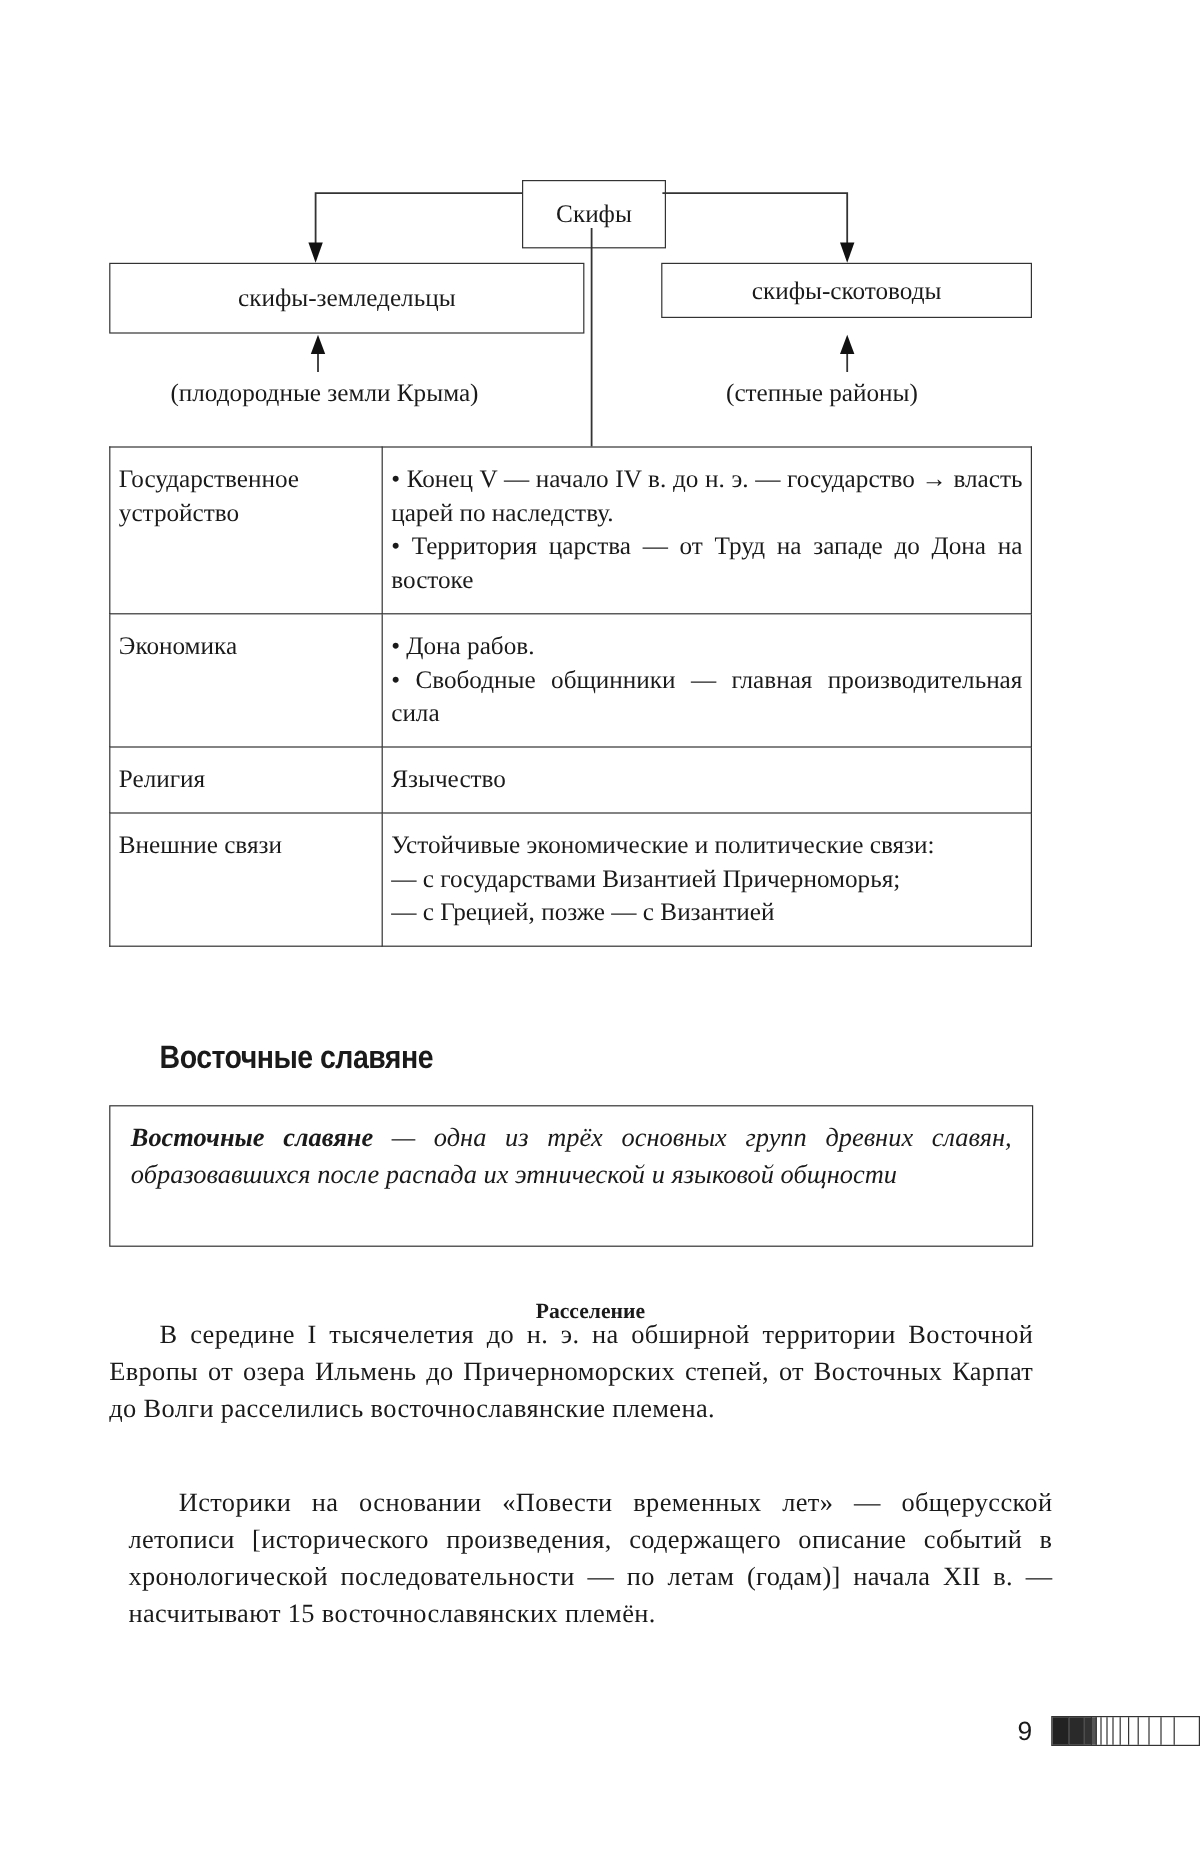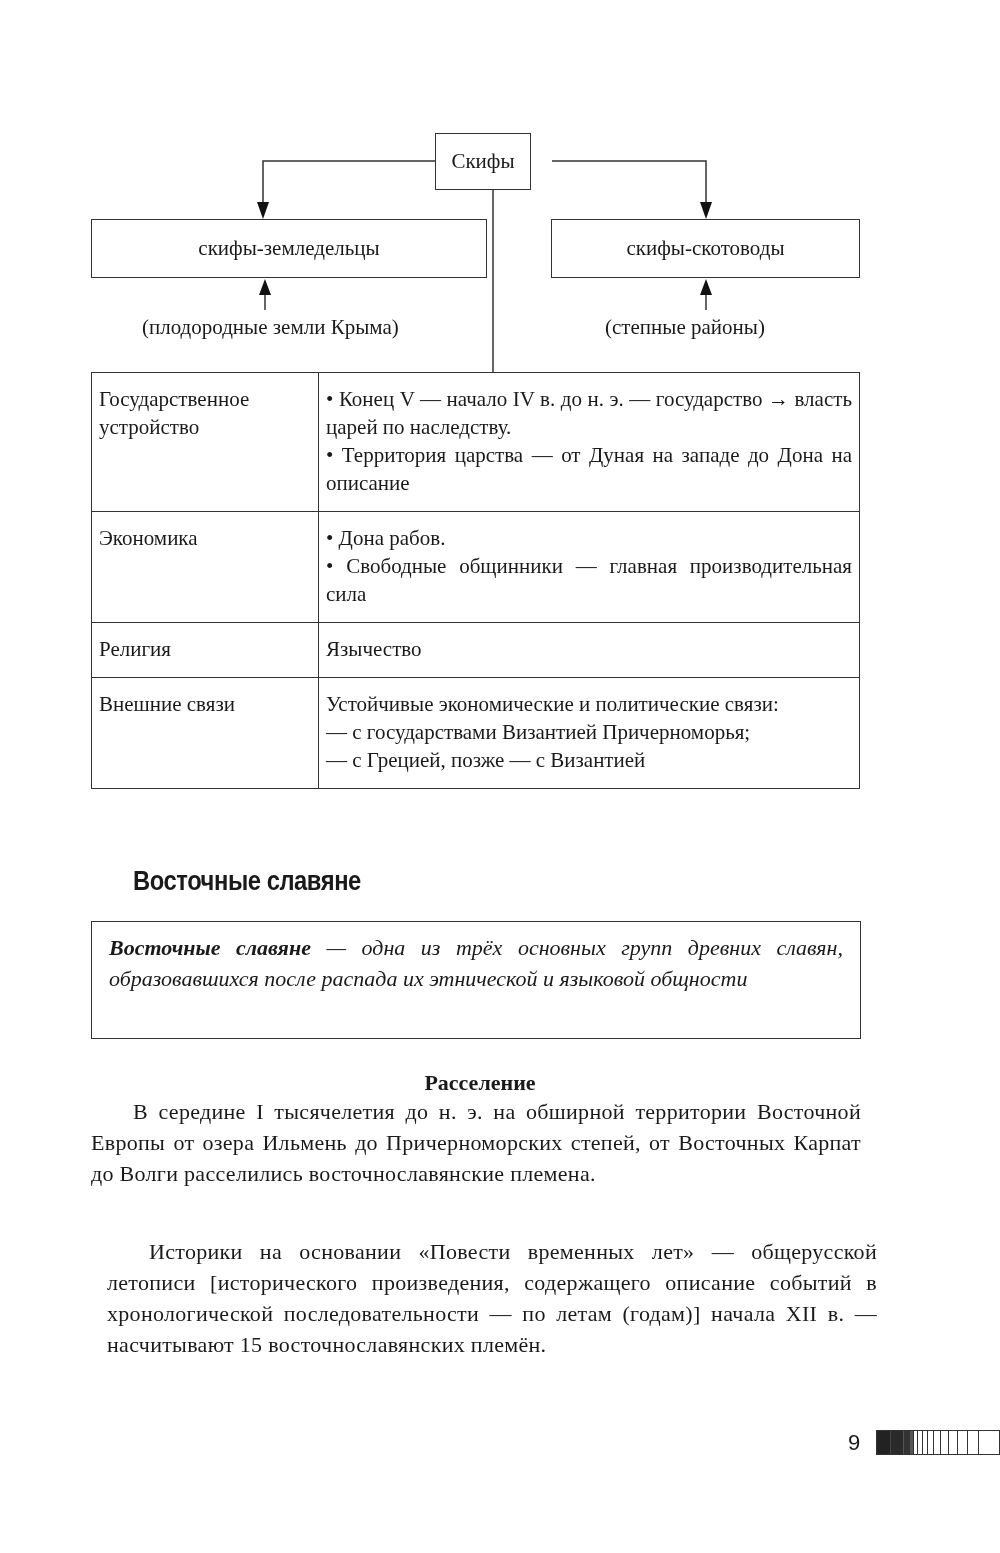--- a/index.html
+++ b/index.html
@@ -14,39 +14,39 @@
                font-family:"Liberation Serif", serif; font-size:21px; line-height:28px;padding-left:47px; }
   table.info td { border:1.5px solid #333; vertical-align:top; padding:12px 7px 14px 7px; }
   table.info td.k { width:212px; }
   table.info td.v { text-align:justify; }
   .v div { text-align:justify; }
   h2.sec { position:absolute; left:133px; top:866px; margin:0; font-family:"Liberation Sans", sans-serif;
            font-weight:bold; font-size:27px; letter-spacing:-0.5px; transform:scaleX(0.88); transform-origin:left; }
   .defbox { position:absolute; left:91px; top:921px; width:770px; height:118px; border:1.5px solid #333;
             box-sizing:border-box; padding:10px 17px; font-family:"Liberation Serif", serif; font-style:italic;
             font-size:22px; line-height:31px; text-align:justify; }
-  h3.sub { position:absolute; left:0; width:952px; top:1066px; margin:4px; text-align:center;
-           font-family:"Liberation Serif", serif; font-weight:bold; font-size:22px; }
+  h3.sub { position:absolute; left:0; width:952px; top:1066px; margin:16px; text-align:center;
+           font-family:"Liberation Serif", serif; font-weight:bold; font-size:18px; }
   .para { position:absolute; left:91px; width:770px; font-family:"Liberation Serif", serif;
           font-size:22px; line-height:31px; text-align:justify; text-indent:42px; letter-spacing:0.3px; }
   .pnum { position:absolute; left:848px; top:1430px; font-family:"Liberation Sans", sans-serif; font-size:22px; }
   .bar { position:absolute; left:876px; top:1430px; width:124px; height:25px; border:1.5px solid #333;
          box-sizing:border-box; display:flex; }
   .bar span { height:100%; box-sizing:border-box; border-right:1.5px solid #333; }
 </style>
 </head>
 <body>
 
-<div class="box" style="left:435px;top:133px;width:96px;height:57px;font-family:Liberation Serif, serif;">
+<div class="box" style="left:435px;top:150px;width:120px;height:57px;font-family:Liberation Serif, serif;">
   <span>Скифы</span>
 </div>
 <div class="box" style="left:91px;top:219px;width:396px;height:59px;">
   <span>скифы-земледельцы</span>
 </div>
-<div class="box" style="left:551px;top:219px;width:309px;height:59px;">
+<div class="box" style="left:551px;top:219px;width:309px;height:46px;">
   <span>скифы-скотоводы</span>
 </div>
 
 <svg class="abs" style="left:0;top:0;" width="1000" height="380">
   <g stroke="#333" stroke-width="1.5" fill="none">
     <polyline points="435,161 263,161 263,205"></polyline>
     <polyline points="552,161 706,161 706,205"></polyline>
     <line x1="493" y1="190" x2="493" y2="372"></line>
     <line x1="265" y1="310" x2="265" y2="290"></line>
     <line x1="706" y1="310" x2="706" y2="290"></line>
@@ -61,21 +61,21 @@
 
 <div class="note" style="left:97px;top:315px;margin-left:45px;">(плодородные земли Крыма)</div>
 <div class="note" style="left:605px;top:315px;">(степные районы)</div>
 
 <table class="info">
   <tbody>
       <tr>
     <td class="k">Государственное устройство</td>
     <td class="v">
       <div>• Конец V — начало IV в. до н. э. — государство → власть царей по наследству.</div>
-      <div>• Территория царства — от Дуная на западе до Дона на описание</div>
+      <div>• Территория царства — от Труд на западе до Дона на востоке</div>
     </td>
   </tr>
   <tr>
     <td class="k">Экономика</td>
     <td class="v">
       <div>• Дона рабов.</div>
       <div>• Свободные общинники — главная производительная сила</div>
     </td>
   </tr>
   <tr>

